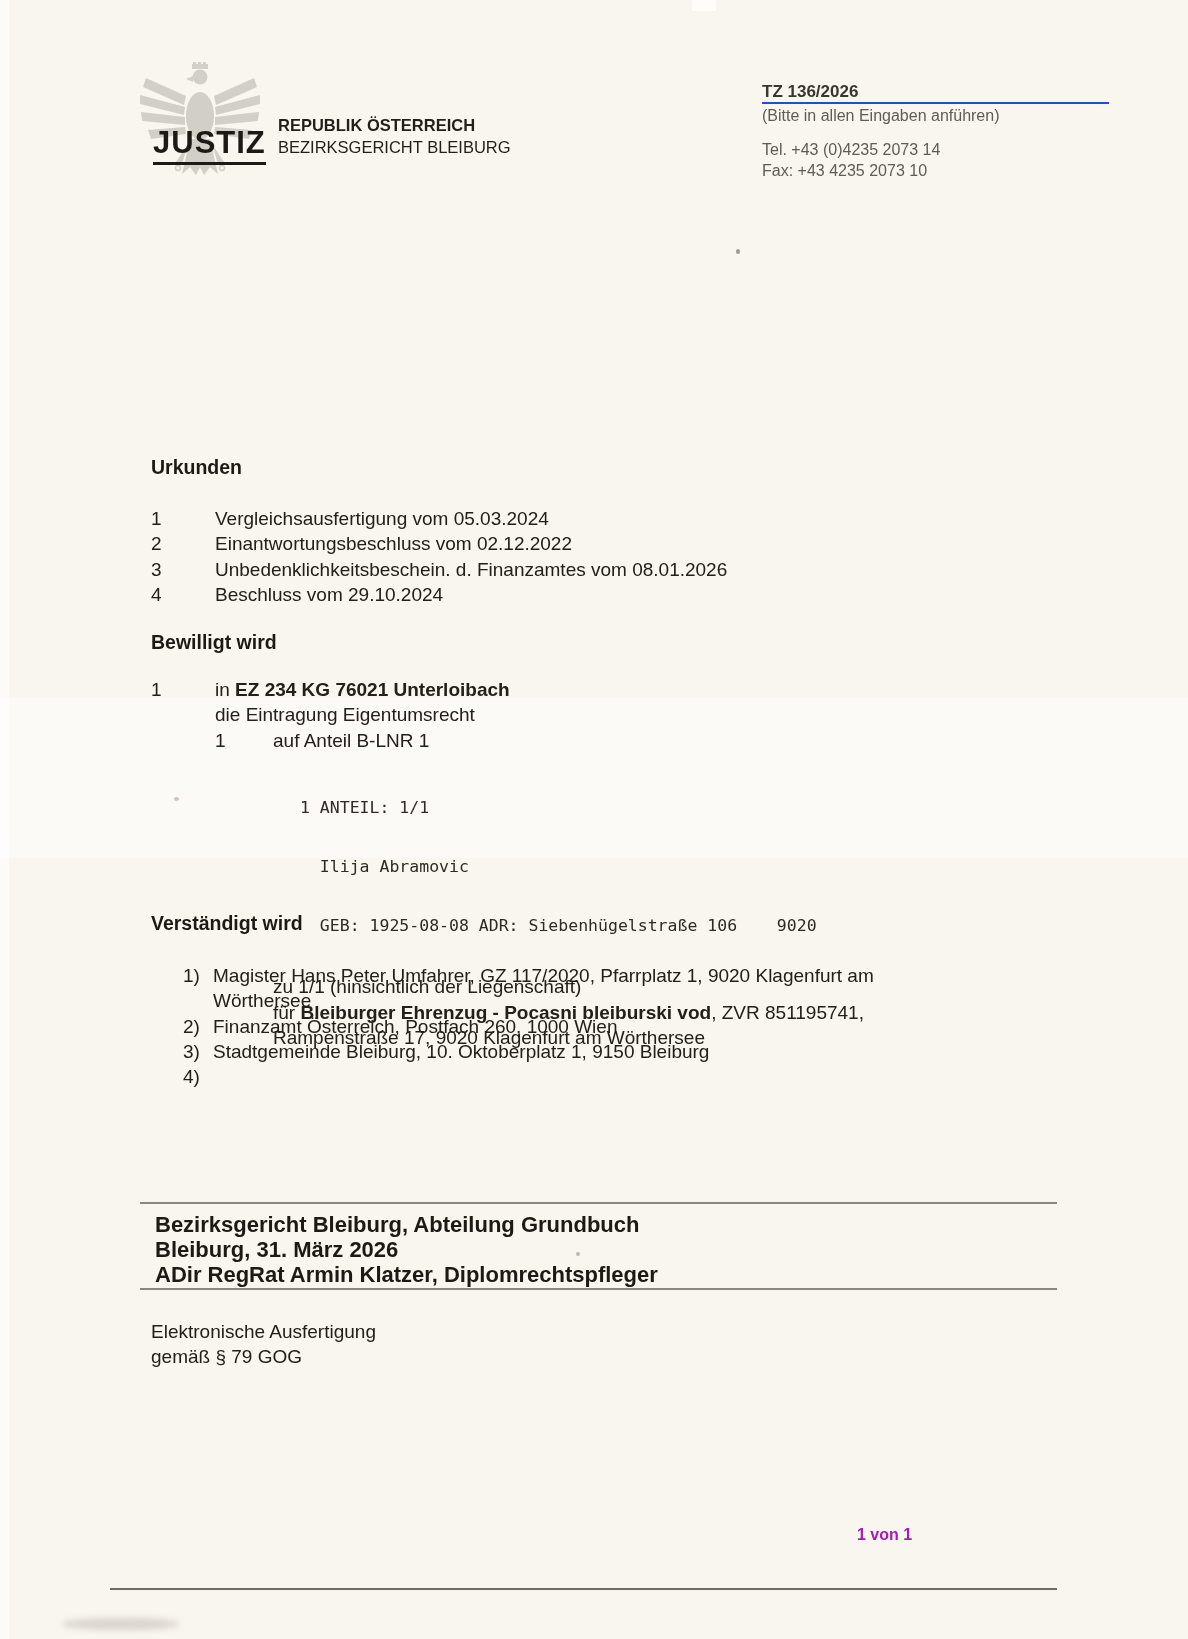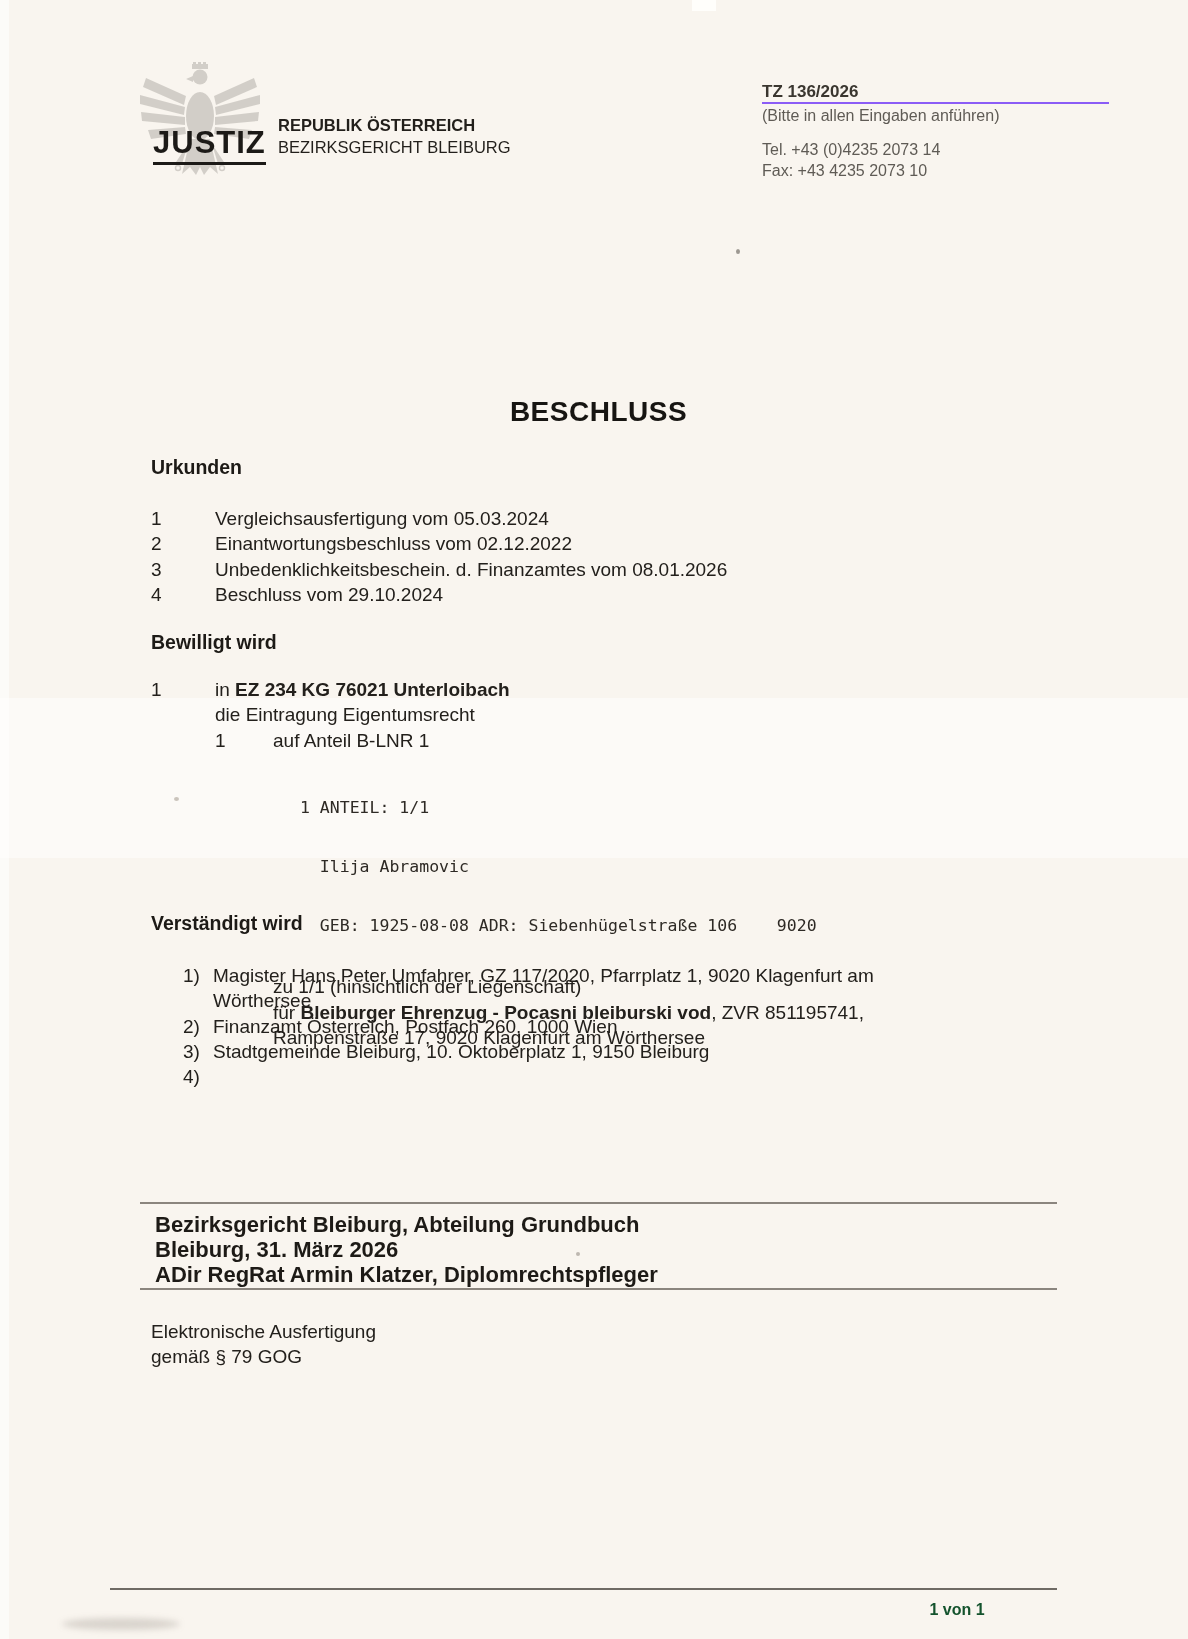--- a/index.html
+++ b/index.html
@@ -22,21 +22,21 @@
   .logo-text {
     position:absolute; left:15px; top:41px; line-height:1;
     font-size:31px; font-weight:bold; letter-spacing:1px; color:#1c1a17;
     border-bottom:3px solid #1c1a17; padding-bottom:4px;margin-top:24px;
   }
   .authority { position:absolute; left:278px; top:115px; font-size:16.5px; line-height:21.5px; color:#221f1b; }
   .authority .ln1 { font-weight:bold; }
   .refblock { position:absolute; left:762px; top:83px; font-size:16px; color:#5f5b55; }
   .ref-tz {
     font-size:17px; font-weight:bold; color:#3a362f; line-height:17px;
-    width:347px; border-bottom:2px solid #8b5cf6; padding-bottom:2px;
+    width:347px; border-bottom:2px solid #1d4ed8; padding-bottom:2px;
   }
   .ref-note { margin-top:3px; }
   .ref-addr { margin-top:19px; line-height:20.5px; }
   .ref-contact { margin-top:15px; line-height:20.5px; }
   
   .doc-title {
     position:absolute; left:140px; top:396px; width:917px; text-align:center;
     font-size:28px; font-weight:bold; letter-spacing:0.5px; color:#171512;
   }
   .sec-heading { position:absolute; left:151px; font-size:19.5px; font-weight:bold; color:#1d1a16; }
@@ -62,21 +62,21 @@
   .ver-list { position:absolute; left:183px; top:963px; width:813px; font-size:19px; line-height:25.3px; }
   .ver-item { position:relative; padding-left:30px; }
   .ver-num { position:absolute; left:0; top:0; }
   
   .rule { position:absolute; left:140px; width:917px; height:2px; background:#8b857e; }
   #rule-top { top:1202px; }
   #rule-bottom { top:1288px; }
   .sig-block { position:absolute; left:155px; top:1213px; font-size:22px; font-weight:bold; line-height:24.8px; color:#1d1a16; }
   .closing-block { position:absolute; left:151px; top:1320px; font-size:19px; line-height:24.5px; }
   .footer-rule { position:absolute; left:110px; top:1588px; width:947px; height:2px; background:#6f6a64; }
-  .page-num { position:absolute; left:857px; top:1601px; width:200px; text-align:center; font-size:16px; font-weight:bold; color:#14532d; }
+  .page-num { position:absolute; left:857px; top:1526px; width:200px; text-align:left; font-size:16px; font-weight:bold; color:#a21caf; }
 </style>
 </head>
 <body>
 
 <div class="page">
 
   <div class="scan-band"></div>
   <div class="scan-strip"></div>
   <div class="scan-notch"></div>
   <div class="scan-dot1"></div>
@@ -128,21 +128,20 @@
 
   <div class="refblock">
     <div class="ref-tz">TZ 136/2026</div>
     <div class="ref-note">(Bitte in allen Eingaben anführen)</div>
     <div class="ref-contact">
       <div>Tel. +43 (0)4235 2073 14</div>
       <div>Fax: +43 4235 2073 10</div>
     </div>
   </div>
 
-  <div class="doc-title">BESCHLUSS</div>
 
   <div class="sec-heading" id="h-urkunden">Urkunden</div>
   <div class="urk-list">
     <div class="num-row">
       <span class="row-num">1</span>
       <span>Vergleichsausfertigung vom 05.03.2024</span>
     </div>
     <div class="num-row">
       <span class="row-num">2</span>
       <span>Einantwortungsbeschluss vom 02.12.2022</span>

